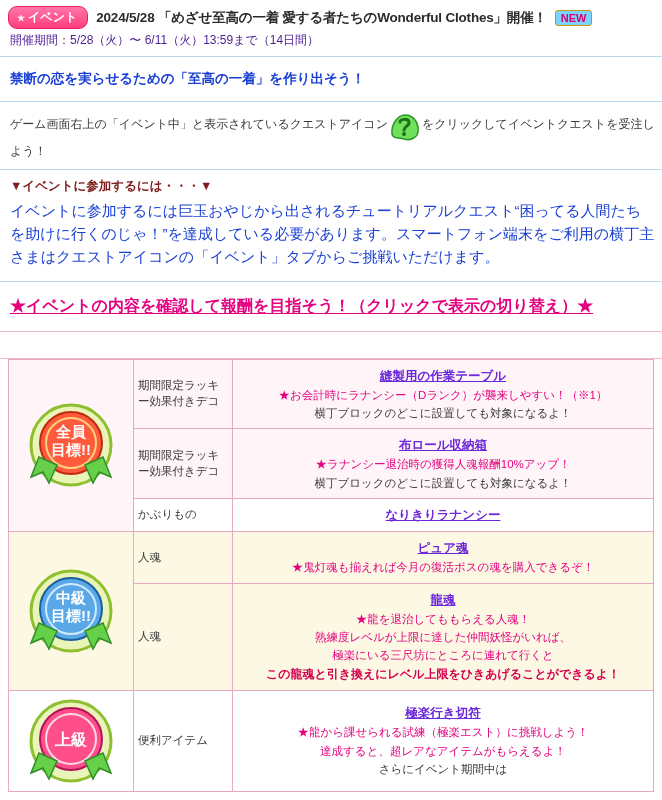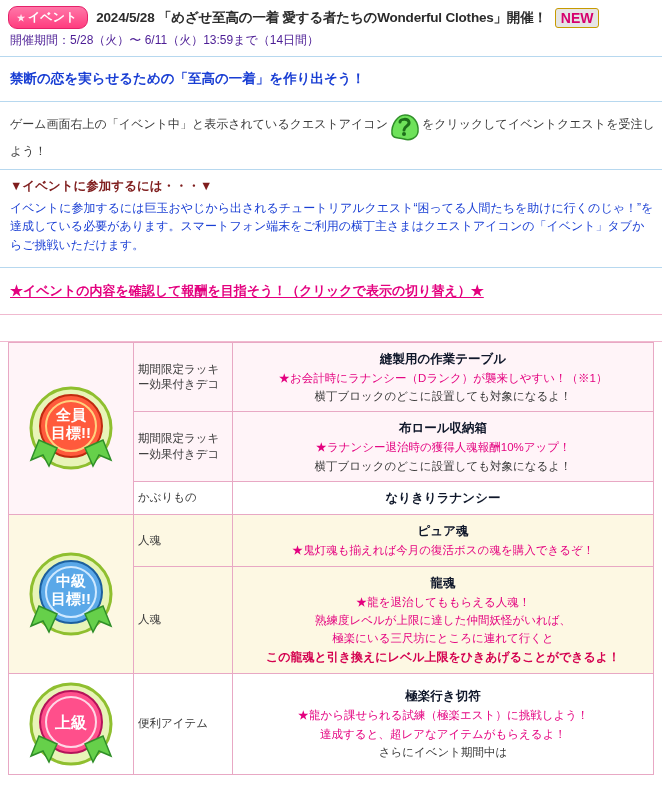--- a/index.html
+++ b/index.html
@@ -48,26 +48,26 @@
   }
   .header-title {
     font-size: 13.5px;
     font-weight: bold;
     color: #2b2b2b;
     white-space: nowrap;
     letter-spacing: -0.2px;
   }
   .new-badge {
     flex: 0 0 auto;
-    background: #e5e5e5;
+    background: #7dd3fc;
     border: 1px solid #c79b00;
     border-radius: 3px;
     color: #d6006e;
     font-weight: bold;
-    font-size: 14px;
+    font-size: 11px;
     padding: 1px 5px;
     font-family: "Liberation Sans", sans-serif;
   }
   .period-line {
     padding: 1px 8px 7px 10px;
     font-size: 12px;
     color: #4c1d95;
   }
 
   .hr-blue {
@@ -110,29 +110,29 @@
   .inline-quest-icon svg { display:block; }
 
   .section-head-blue {
     color: #7f1d1d;
     font-weight: bold;
     font-size: 12.5px;
     padding: 8px 10px 2px 10px;
   }
   .para-blue {
     color: #1a3fd4;
-    font-size: 12px;
+    font-size: 15px;
     line-height: 1.55;
     padding: 2px 6px 12px 10px;
   }
 
   .section-head-red {
     color: #e4007f;
     font-weight: bold;
-    font-size: 13px;
+    font-size: 16px;
     padding: 14px 10px 14px 10px;
     text-decoration: underline;
     text-underline-offset: 2px;
   }
   .spacer-lg { height: 26px; }
 
   .section-head-blue2 {
     color: #1a3fd4;
     font-weight: bold;
     font-size: 12.5px;
@@ -163,21 +163,22 @@
     color: #3a3a3a;
     line-height: 1.35;
   }
   td.detail-cell {
     text-align: center;
     line-height: 1.6;
   }
   .reward-name {
     font-weight: bold;
     font-size: 12.5px;
-    color: #0f172a;
+    color: #6d28d9;
+    text-decoration: underline;
   }
   .reward-note {
     font-size: 11.5px;
     color: #e4007f;
   }
   .reward-note-dark {
     font-size: 11.5px;
     color: #3a3a3a;
   }
   .reward-note-strong {

